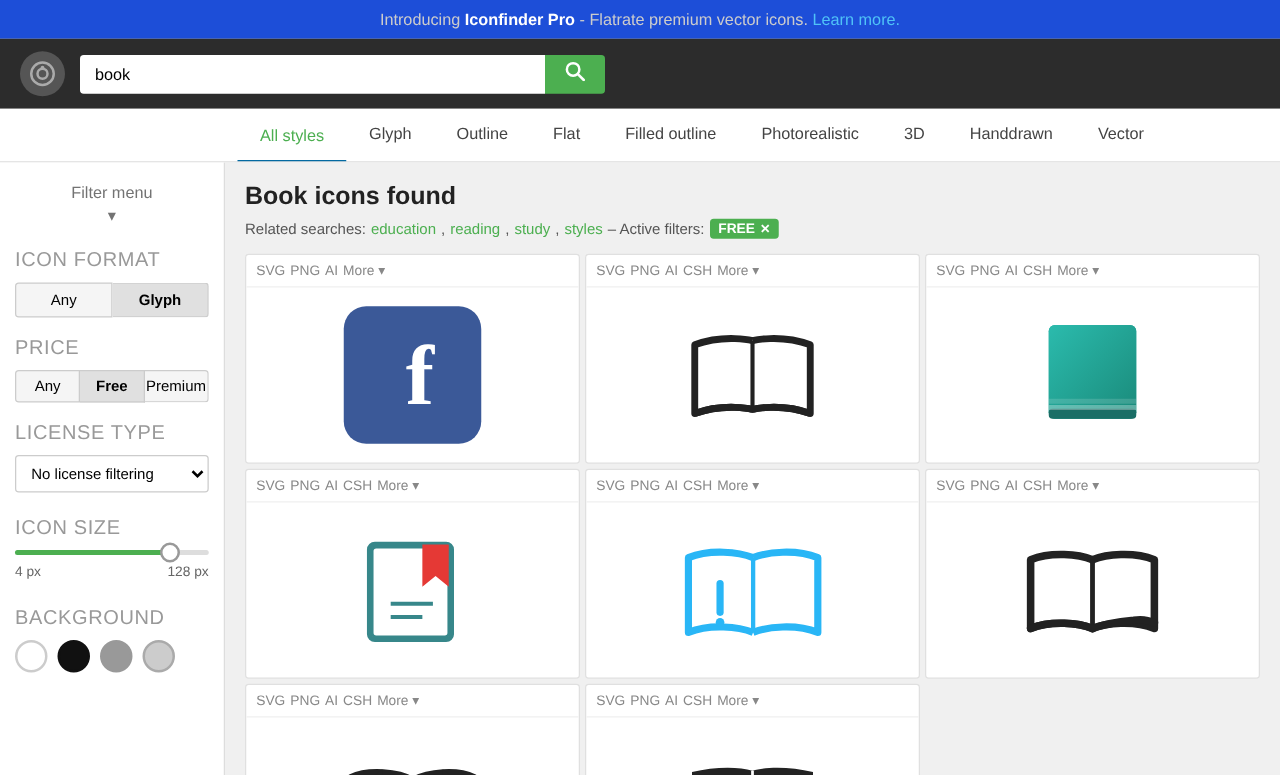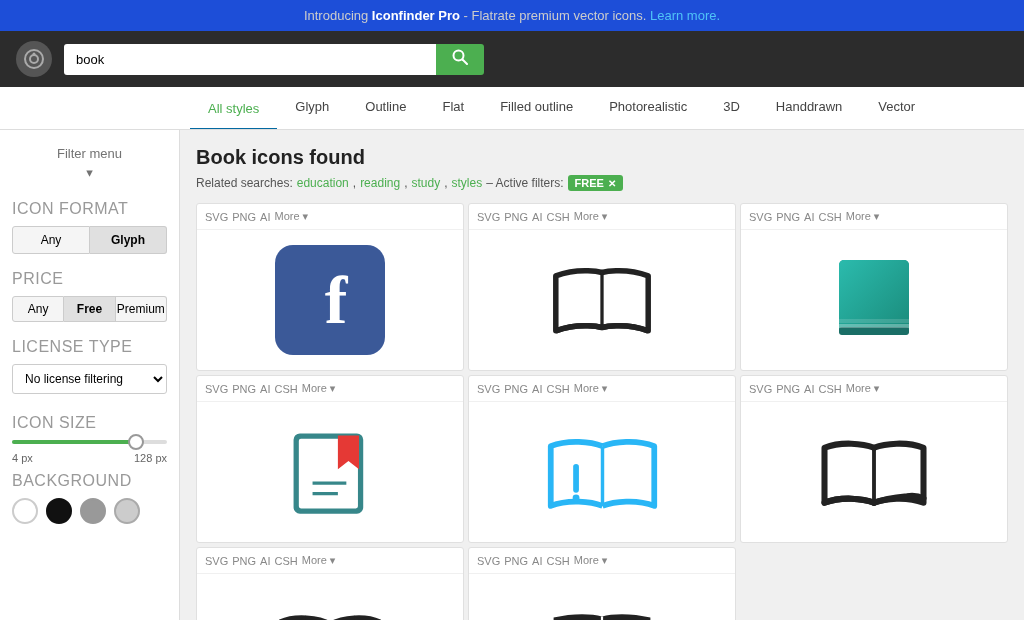--- a/index.html
+++ b/index.html
@@ -137,21 +137,21 @@
       background: #4CAF50; border-radius: 2px;
       width: 80%;
     }
     .slider-thumb {
       position: absolute; width: 16px; height: 16px;
       background: #fff; border: 2px solid #999;
       border-radius: 50%; top: -6px; left: calc(80% - 8px);
     }
     .size-labels { display: flex; justify-content: space-between; font-size: 11px; color: #666; }
 
-    .bg-section { margin-top: 8px; }
+    .bg-section { margin-top: 22px; }
     .bg-circles { display: flex; gap: 8px; margin-top: 8px; }
     .bg-circle {
       width: 26px; height: 26px; border-radius: 50%; cursor: pointer;
       border: 2px solid #ccc;
     }
     .bg-circle.white { background: #fff; }
     .bg-circle.black { background: #111; border-color: #111; }
     .bg-circle.gray { background: #999; border-color: #999; }
     .bg-circle.dark-gray { background: #ccc; border-color: #aaa; }
 

